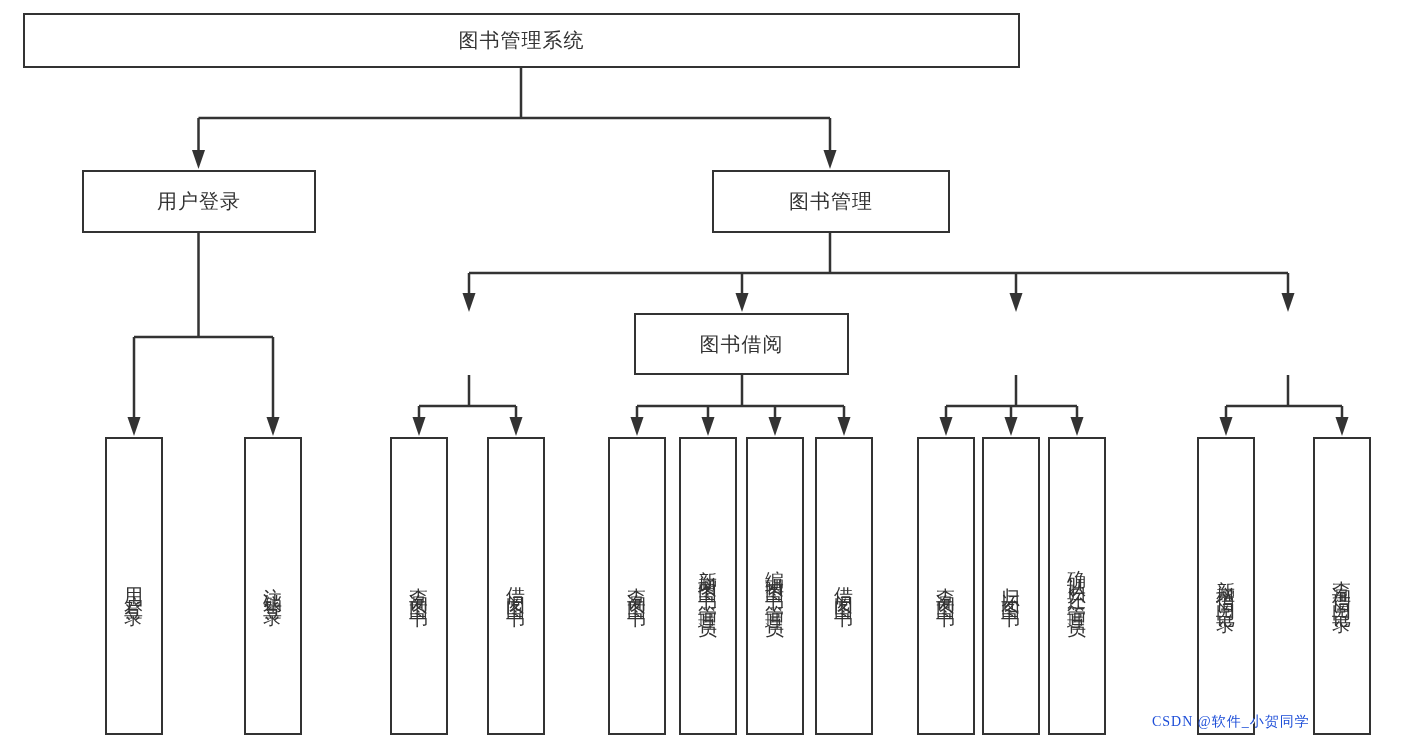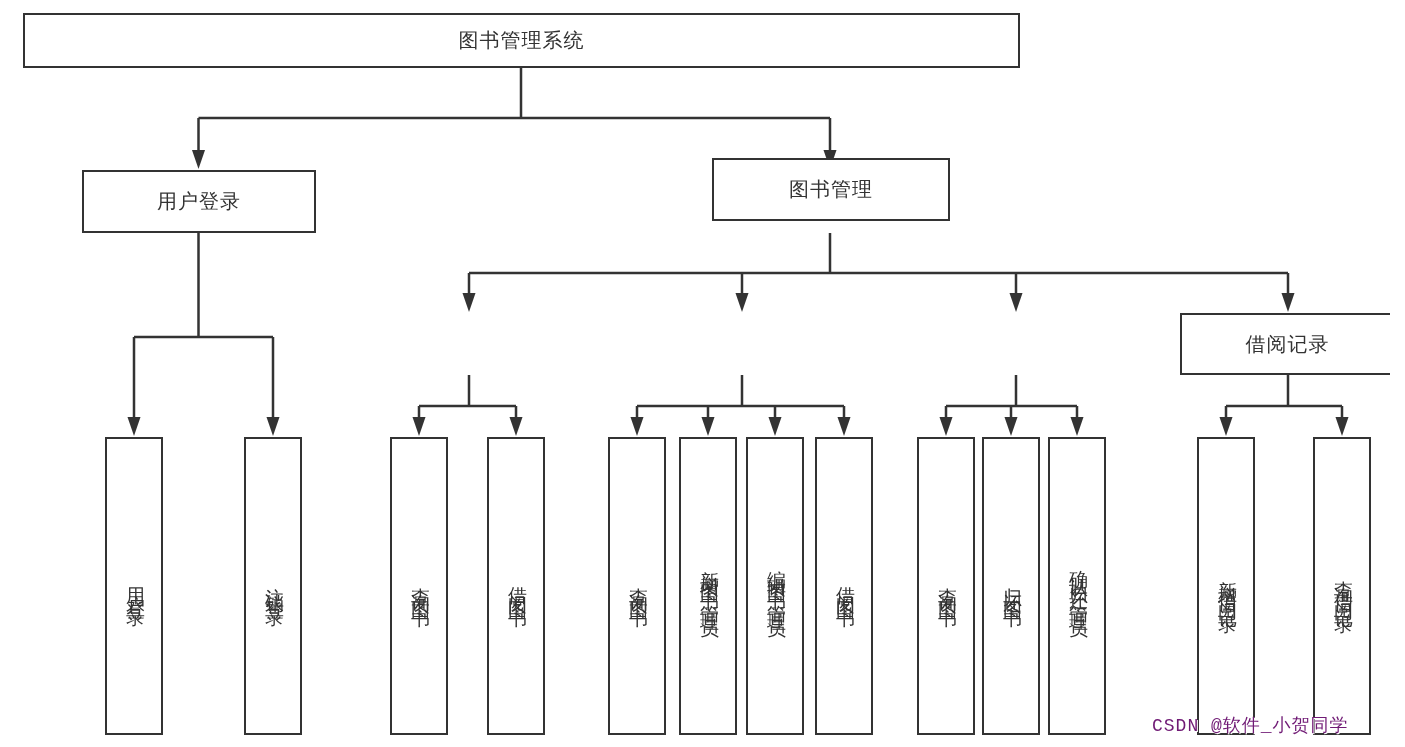--- a/index.html
+++ b/index.html
@@ -1,20 +1,20 @@
 <!DOCTYPE html>
 <html><head>
 <meta charset="utf-8">
 <style>
   html,body{margin:0;padding:0;background:#ffffff;}
   .canvas{
     position:relative;
     width:1390px;height:747px;
     background:#ffffff;
-    font-family:Liberation Mono, monospace;
+    font-family:Liberation Serif, serif;
     color:#333333;
     overflow:hidden;
   }
   svg.connectors{position:absolute;left:0;top:0;width:1405px;height:747px;}
   .box{
     position:absolute;
     box-sizing:border-box;
     background:#ffffff;
     border:2.5px solid #333333;
     display:flex;align-items:center;justify-content:center;
@@ -29,22 +29,22 @@
   .box.v .lbl{
     writing-mode:vertical-lr;
     font-size:19px;
     letter-spacing:7px;
     white-space:normal;
     line-height:1;
   }
   .watermark{
     position:absolute;
     left:1152px;top:713px;
-    font-size:18px;
-    color:#701a75;
+    font-size:14px;
+    color:#1d4ed8;
     text-shadow:1px 1px 0 #ffffff;
     letter-spacing:1px;
     white-space:nowrap;
   }
 </style>
 </head>
 <body>
 
 <div class="canvas">
 
@@ -95,26 +95,26 @@
     </g>
   </svg>
 
   <div class="box" style="left:23px;top:13px;width:997px;height:55px">
     <span class="lbl">图书管理系统</span>
   </div>
 
   <div class="box" style="left:82px;top:170px;width:234px;height:63px">
     <span class="lbl">用户登录</span>
   </div>
-  <div class="box" style="left:712px;top:158px;width:238px;height:63px">
+  <div class="box" style="left:712px;top:170px;width:238px;height:63px">
     <span class="lbl">图书管理</span>
   </div>
 
-  <div class="box" style="left:1180px;top:313px;width:215px;height:62px">
-    <span class="lbl">借阅记录</span>
+  <div class="box" style="left:634px;top:313px;width:215px;height:62px">
+    <span class="lbl">图书借阅</span>
   </div>
 
   <div class="box v" style="left:105px;top:437px;width:58px;height:298px">
     <span class="lbl">用户登录</span>
   </div>
   <div class="box v" style="left:244px;top:437px;width:58px;height:298px">
     <span class="lbl">注销登录</span>
   </div>
 
   <div class="box v" style="left:390px;top:437px;width:58px;height:298px">

